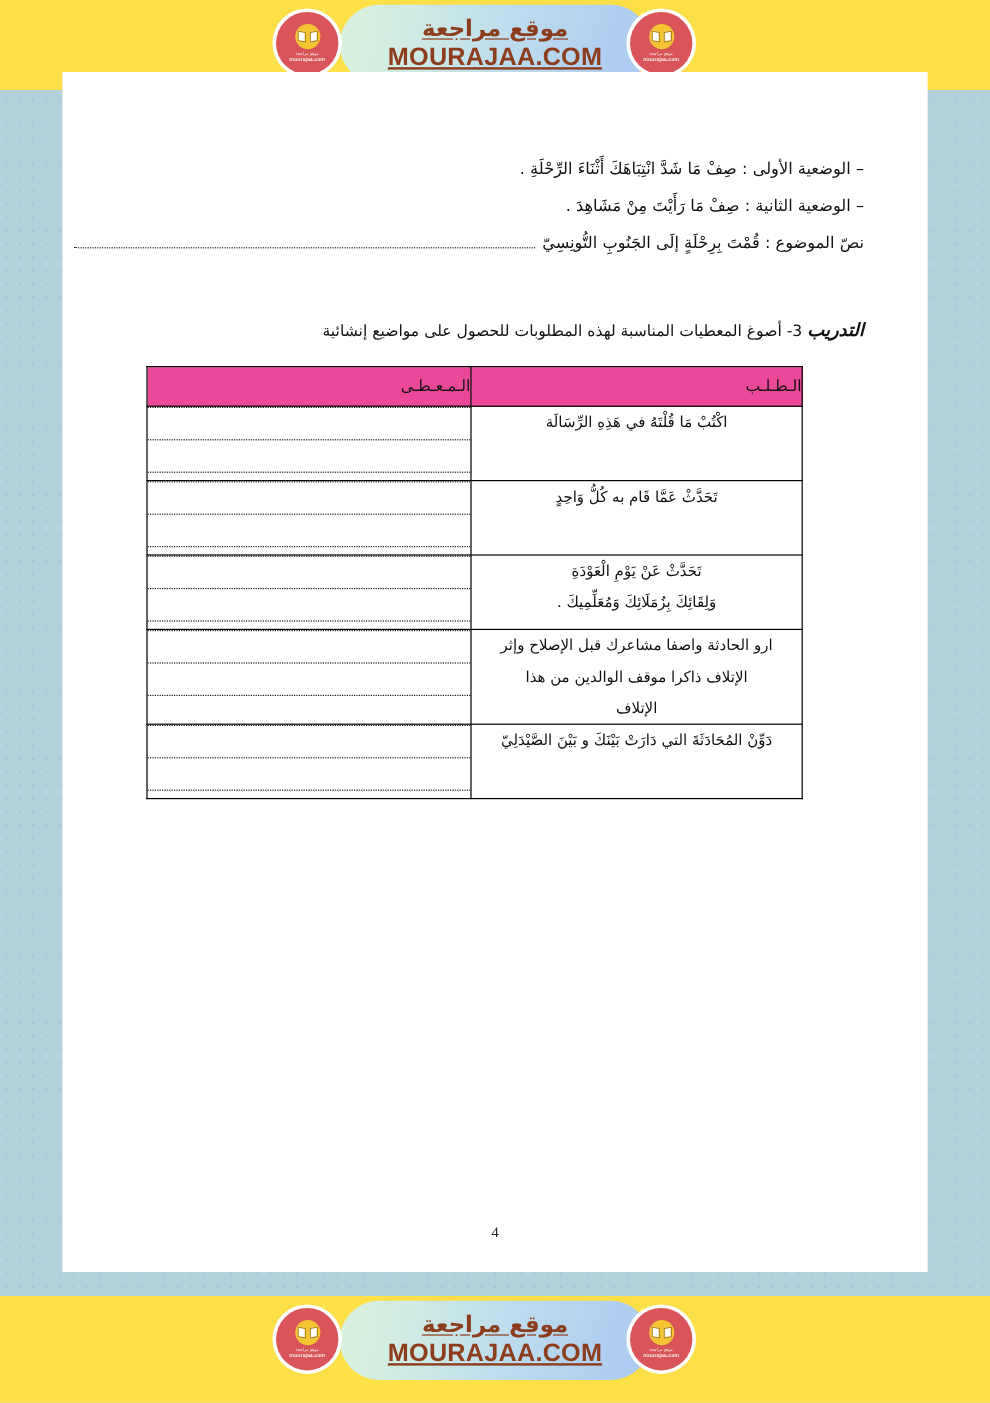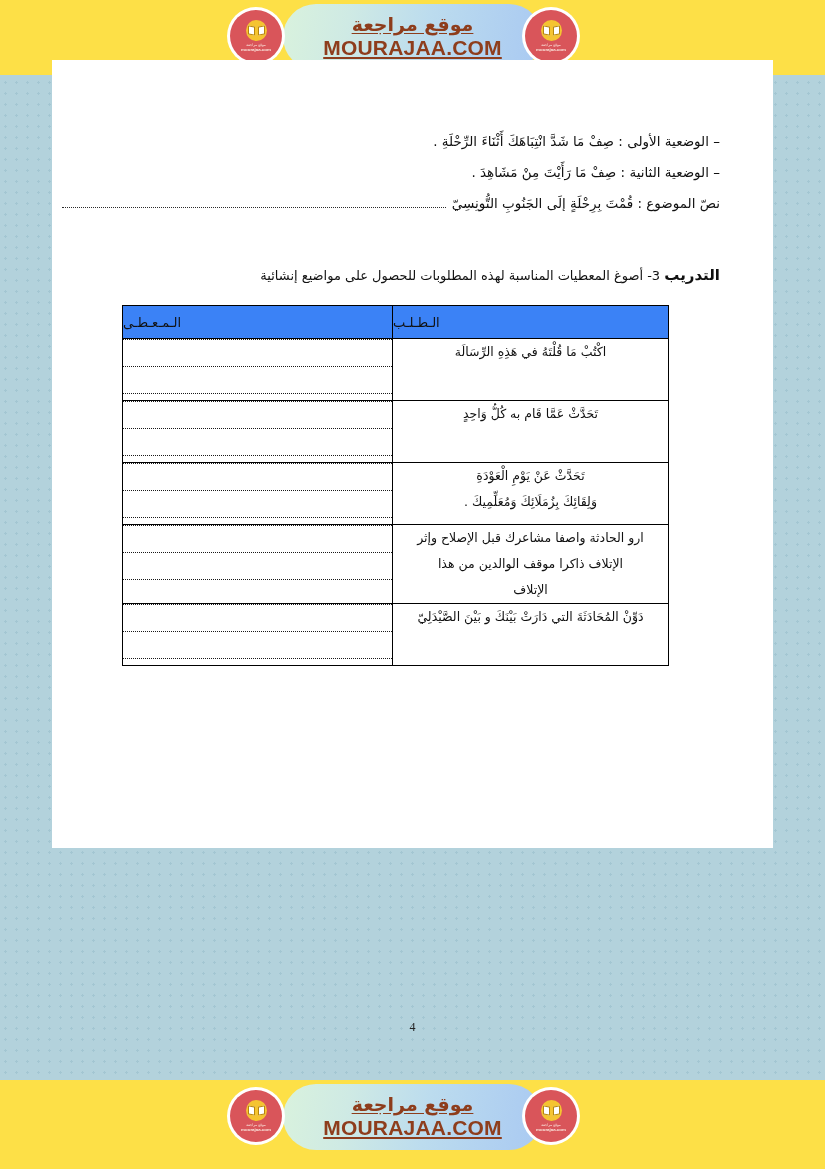--- a/index.html
+++ b/index.html
@@ -16,21 +16,21 @@
     background-size: 11px 11px;
     font-family: "DejaVu Sans", sans-serif;
   }
 
   
   .sheet {
     position: absolute;
     left: 52px;
     top: 60px;
     width: 721px;
-    height: 788px;
+    height: 1000px;
     background: #ffffff;
   }
 
   
   .band {
     position: absolute;
     left: 0;
     width: 825px;
     height: 75px;
     background: #fde047;
@@ -180,45 +180,46 @@
     width: 668px;
     text-align: right;
     direction: rtl;
     font-size: 13px;
     line-height: 20px;
     white-space: nowrap;
   }
   .ex-title b {
     font-size: 15px;
     font-weight: bold;
+    font-style: italic;
   }
 
   
   table.grid {
     position: absolute;
     left: 70px;
     top: 245px;
     width: 546px;
     border-collapse: collapse;
     direction: rtl;
     table-layout: fixed;
   }
   table.grid th,
   table.grid td {
     border: 1.6px solid #000000;
     vertical-align: top;
     padding: 0;
   }
   table.grid th {
-    background: #3b82f6;
+    background: #ec4899;
     height: 32px;
     font-size: 13px;
     font-weight: normal;
     letter-spacing: 2px;
-    text-align: left;
+    text-align: right;
     vertical-align: middle;
   }
   .col-request { width: 276px; }
   .col-given   { width: 270px; }
 
   .req {
     padding: 6px 10px 10px 10px;
     text-align: center;
     font-size: 12.5px;
     line-height: 26px;

